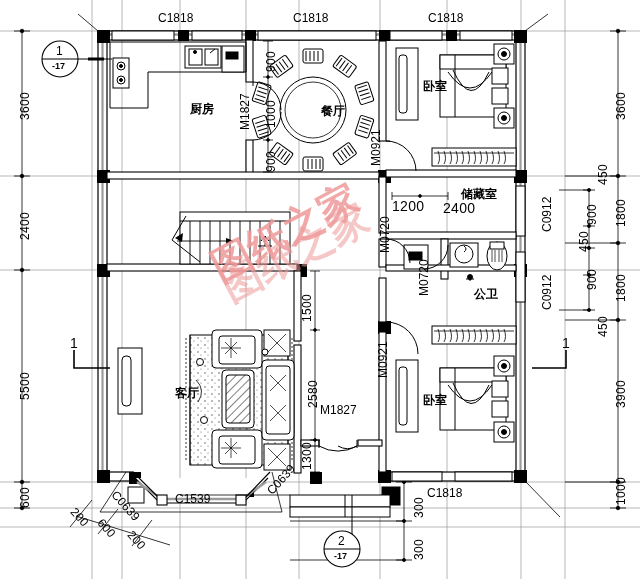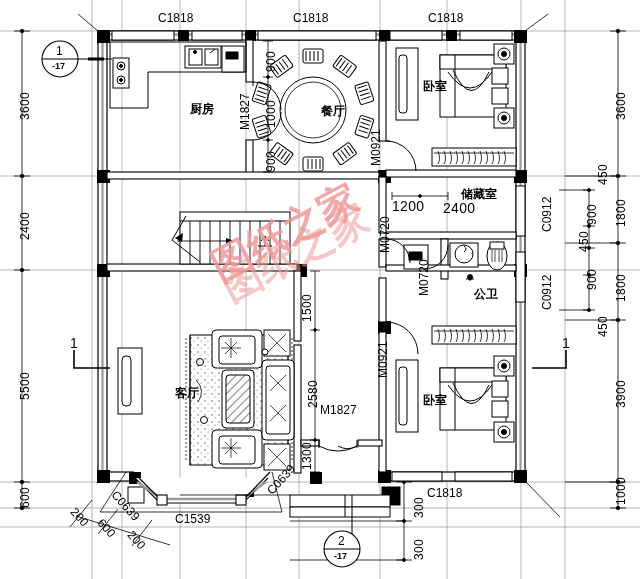--- a/index.html
+++ b/index.html
@@ -538,21 +538,21 @@
   <div class="lbl room" style="left:423px;top:392px;">卧室</div>
 
   <div class="lbl win" style="left:158px;top:11px;">C1818</div>
   <div class="lbl win" style="left:293px;top:11px;">C1818</div>
   <div class="lbl win" style="left:428px;top:11px;">C1818</div>
 
   <div class="lbl winv" style="left:540px;top:232px;">C0912</div>
   <div class="lbl winv" style="left:540px;top:310px;">C0912</div>
 
   <div class="lbl win" style="left:427px;top:486px;">C1818</div>
-  <div class="lbl win" style="left:175px;top:512px;">C1539</div>
+  <div class="lbl win" style="left:175px;top:492px;">C1539</div>
   <div class="lbl winrot" style="left:119px;top:488px;transform:rotate(48deg);">C0639</div>
   <div class="lbl winrot" style="left:264px;top:488px;transform:rotate(-48deg);">C0639</div>
 
   <div class="lbl winv" style="left:238px;top:130px;">M1827</div>
   <div class="lbl winv" style="left:369px;top:166px;">M0921</div>
   <div class="lbl winv" style="left:378px;top:253px;">M0720</div>
   <div class="lbl winv" style="left:417px;top:296px;">M0720</div>
   <div class="lbl winv" style="left:376px;top:378px;">M0921</div>
   <div class="lbl win" style="left:320px;top:403px;">M1827</div>
 

